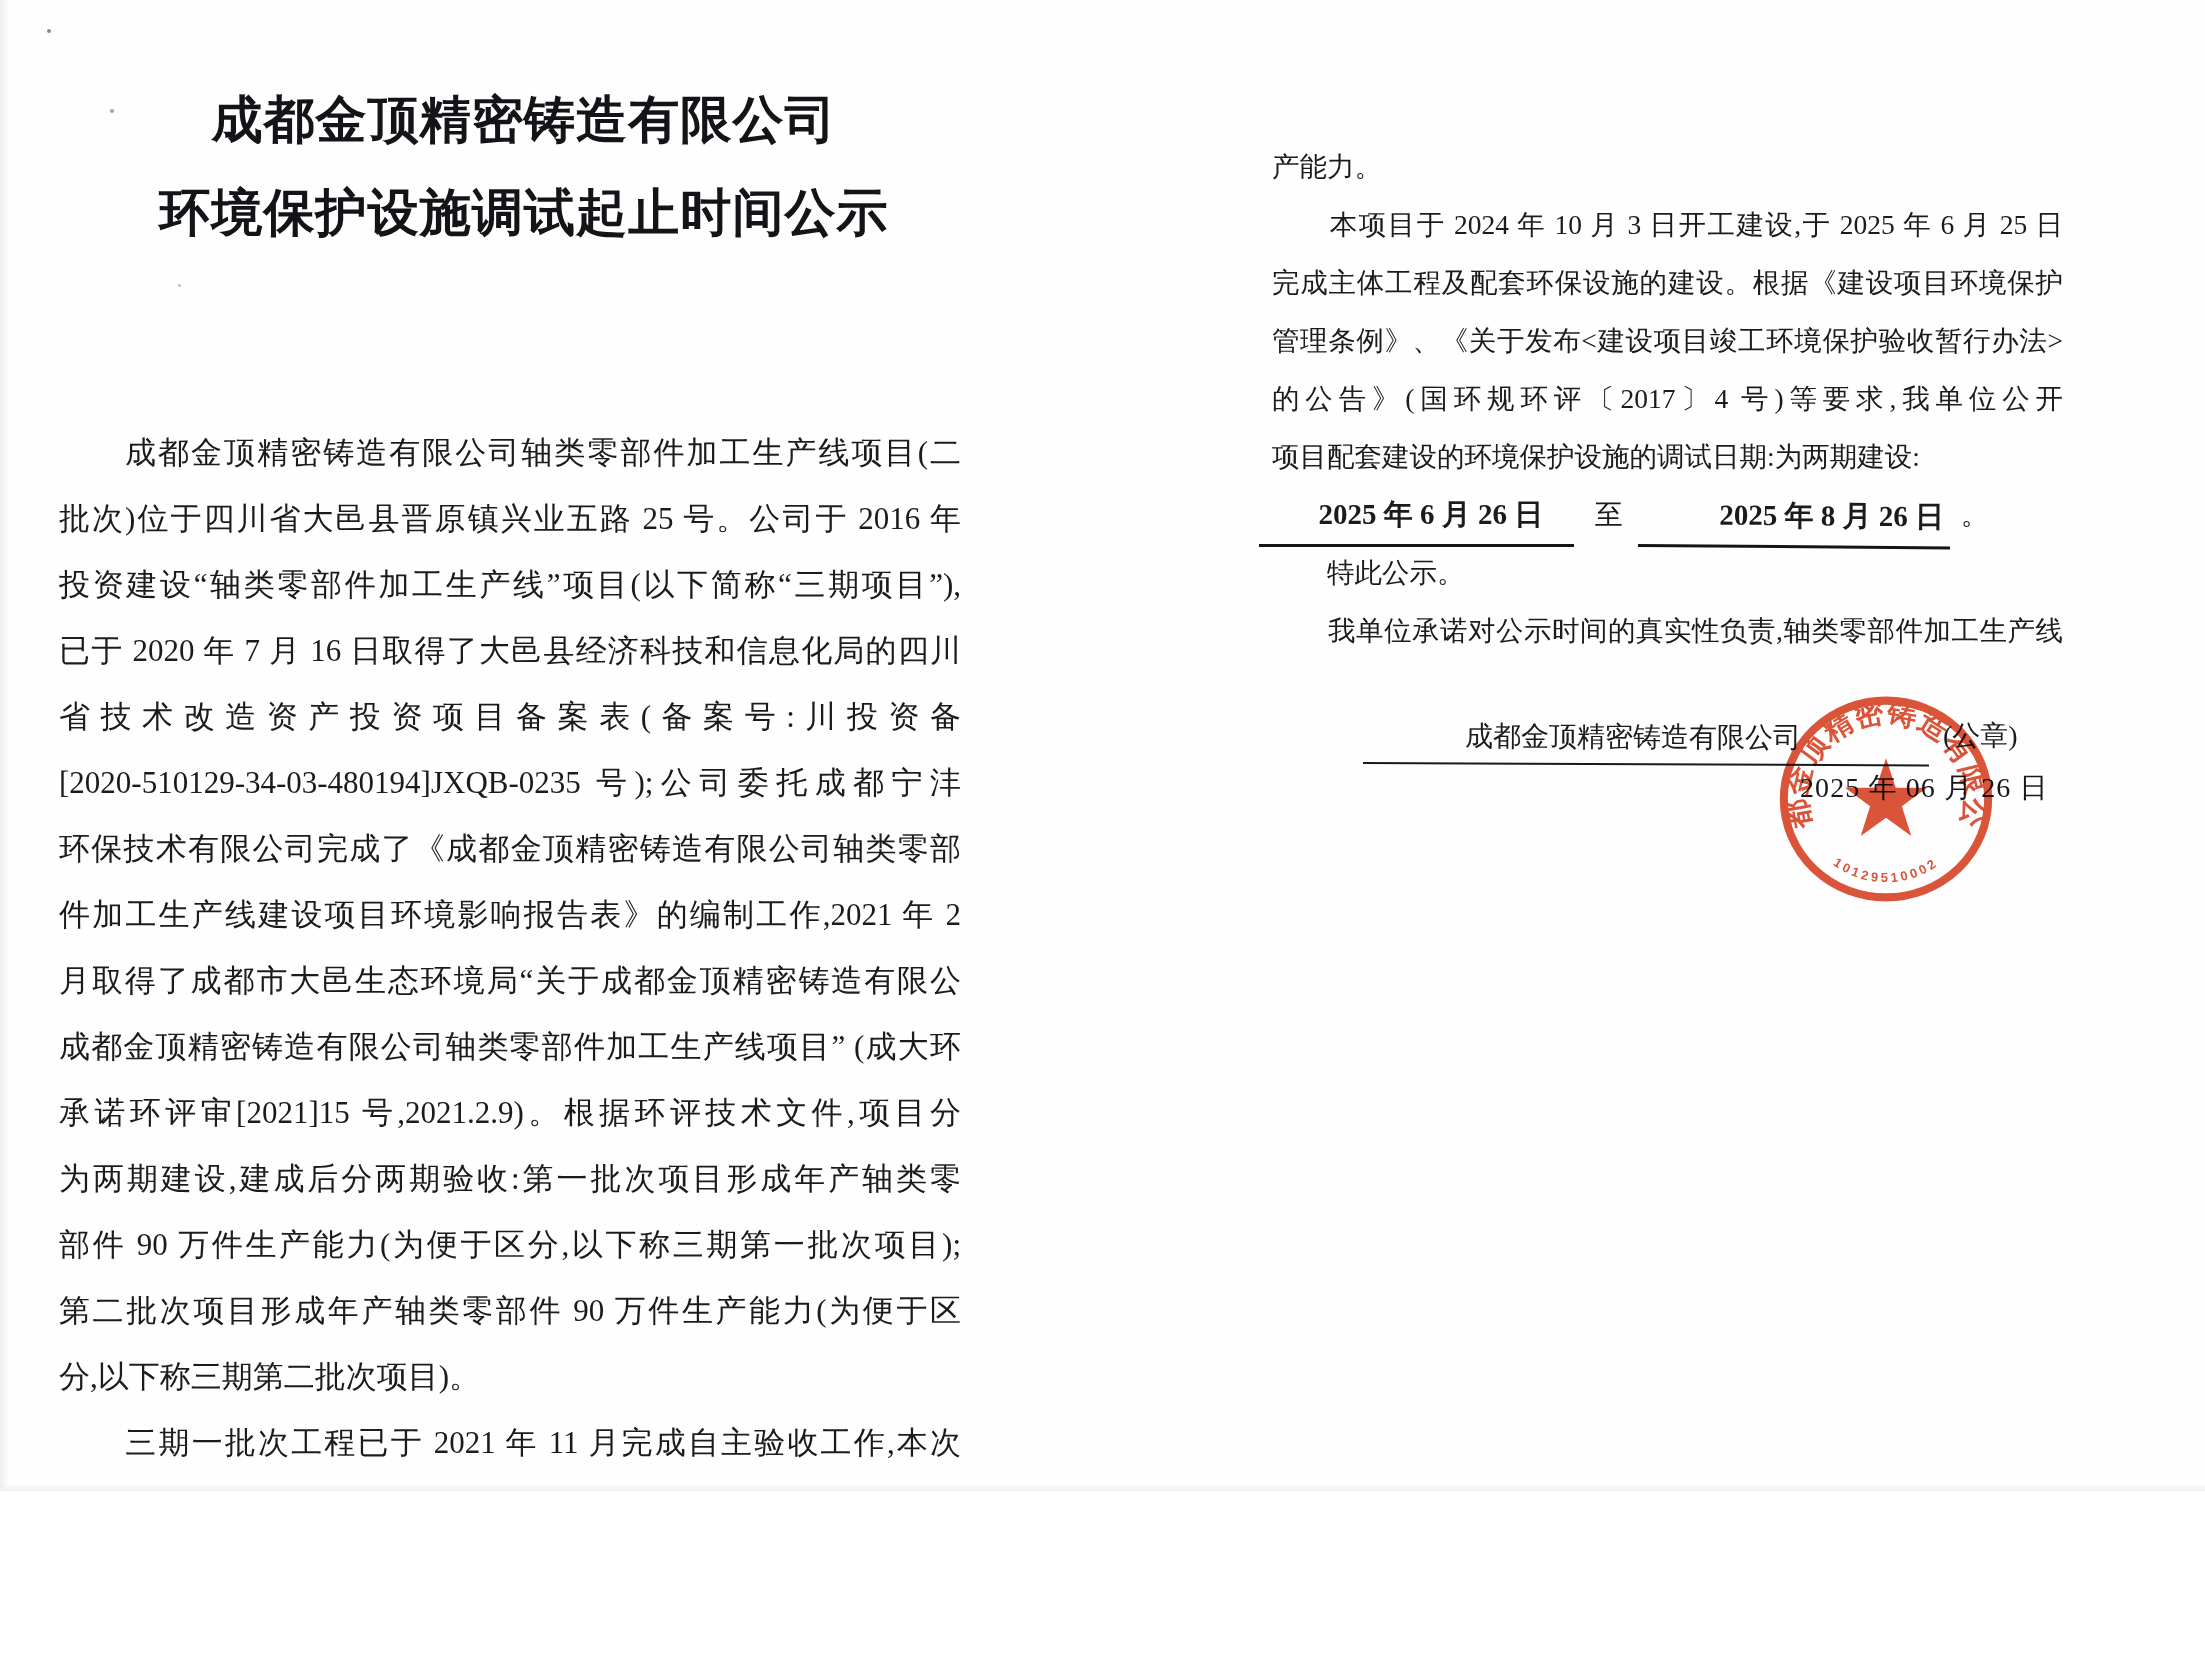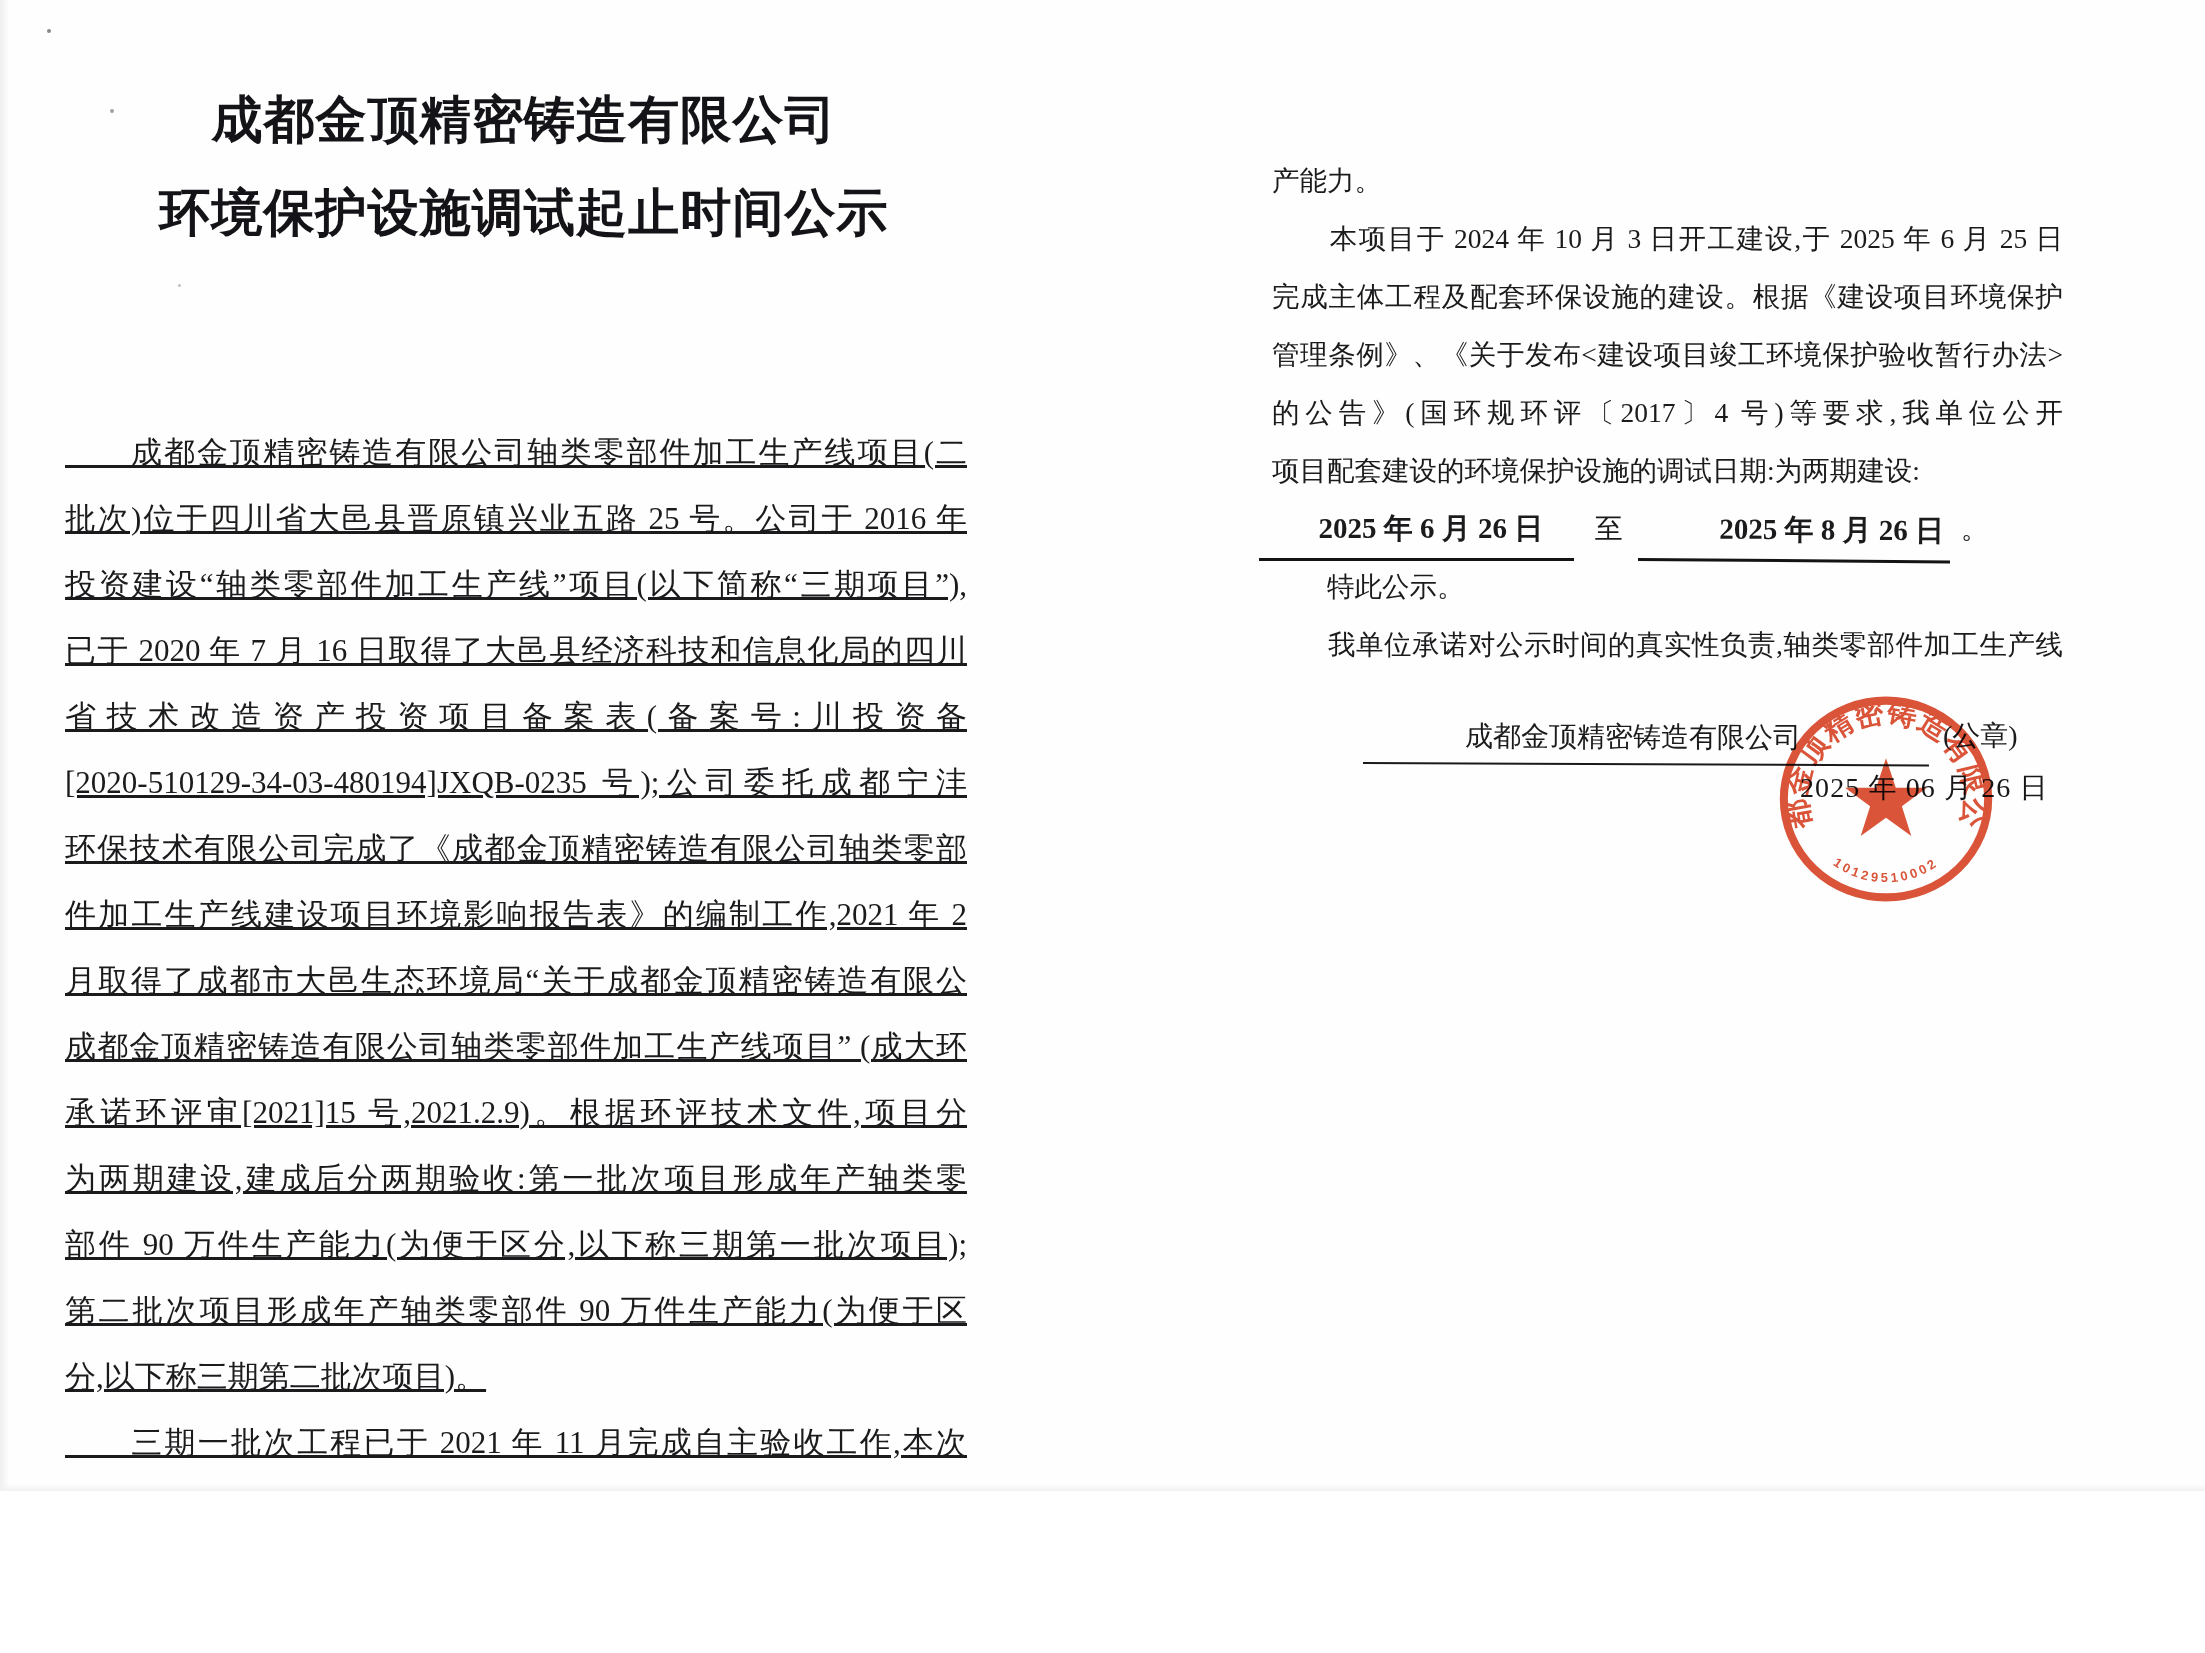--- a/index.html
+++ b/index.html
@@ -6,25 +6,25 @@
   html,body{margin:0;padding:0;background:#ffffff;}
   .page{
     position:relative;width:2205px;height:1491px;overflow:hidden;
     background:#fefefe;color:#1b1b1d;
     font-family:"Liberation Serif","DejaVu Serif",serif;
   }
   
   .title-block{position:absolute;left:73px;top:74px;width:902px;}
   .t-line{height:93px;line-height:93px;text-align:center;font-size:51px;
           font-weight:700;color:#141418;white-space:nowrap;letter-spacing:1.1px;}
-  .left-body{position:absolute;left:65px;top:420px;width:902px;text-decoration:underline;}
+  .left-body{position:absolute;left:59px;top:420px;width:902px;}
   .line{height:66px;line-height:66px;font-size:31px;color:#1b1b1d;}
   .j{text-align:justify;text-align-last:justify;text-justify:inter-character;overflow:hidden;}
   
-  .right-body{position:absolute;left:1272px;top:152px;width:791px;}
+  .right-body{position:absolute;left:1272px;top:138px;width:791px;}
   .r-line{height:58px;line-height:58px;font-size:27.5px;}
   .dates-line{margin-left:-13.5px;white-space:nowrap;}
   .du{font-weight:700;font-size:29px;border-bottom:3.2px solid #141414;
       display:inline-block;line-height:43px;padding-bottom:7.5px;}
   .du1{padding-left:60px;padding-right:31px;}
   .du2{padding-left:81px;padding-right:6.5px;transform:rotate(.45deg);transform-origin:left bottom;}
   .to-sep{margin:0 15px 0 20.5px;font-size:28px;}
   .period{margin-left:10.8px;font-size:28px;}
   .sig-row{position:absolute;left:1363px;top:719px;font-size:28px;line-height:34px;
            white-space:nowrap;z-index:2;}

